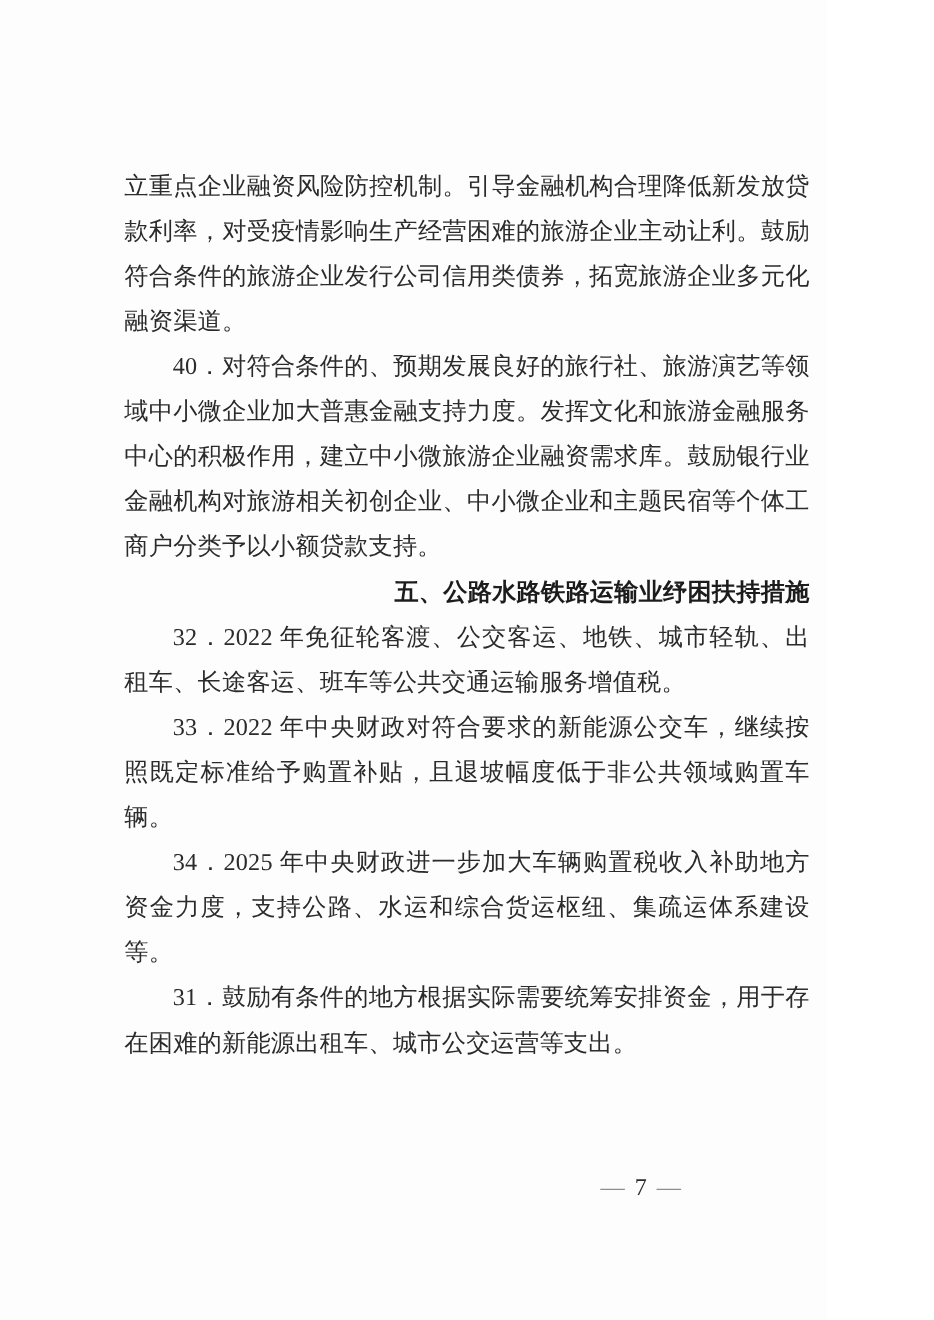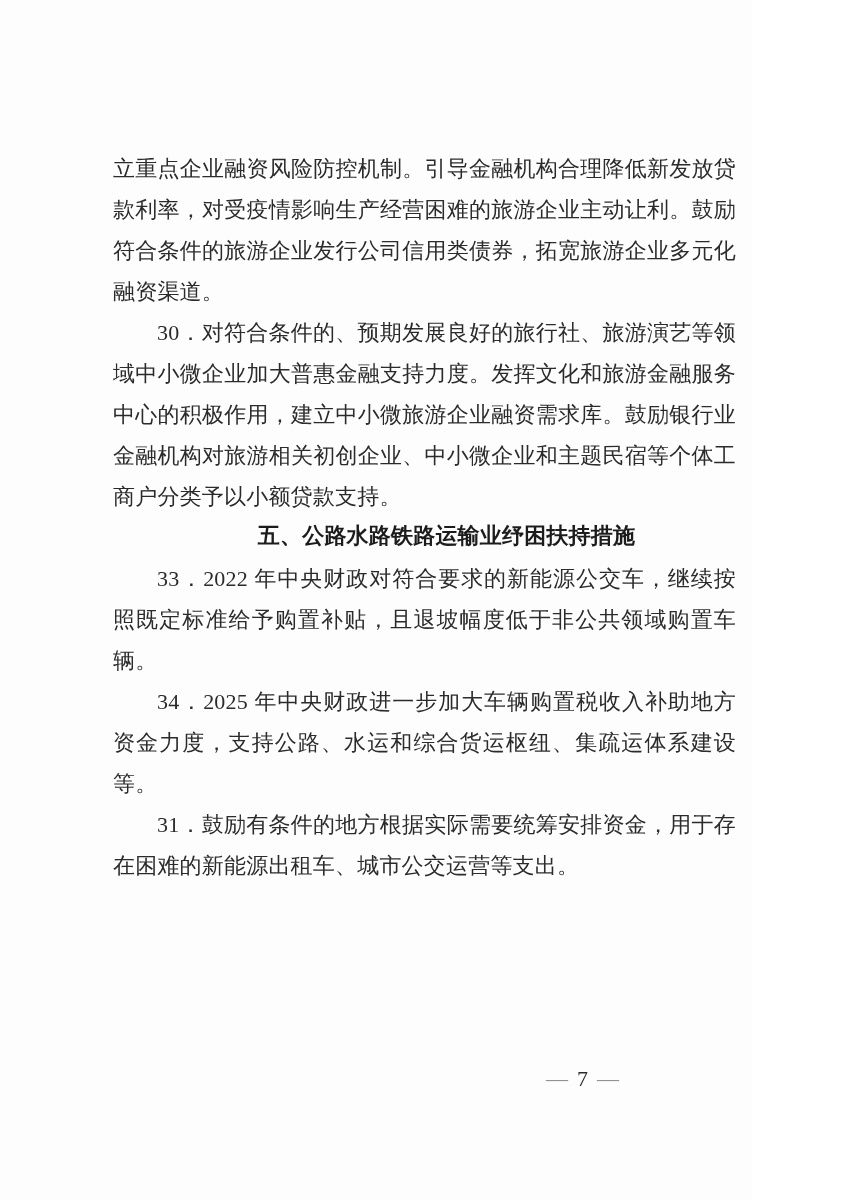--- a/index.html
+++ b/index.html
@@ -22,24 +22,24 @@
     line-height: 41px;
     color: #2b2b2b;
     text-align: justify;
     letter-spacing: 0.2px;
   }
   .para { margin: 0; text-indent: 0; }
   .para.indent { text-indent: 44px; }
   .heading {
     margin: 0;
     text-indent: 44px;
-    font-family: Liberation Mono, monospace;
+    font-family: Liberation Serif, serif;
     font-weight: 700;
     color: #1c1c1c;
-    text-align: center;
+    text-align: right;
   }
   .page-number {
     position: absolute;
     top: 1064px;
     right: 124px;
     font-size: 22px;
     line-height: 30px;
     color: #2b2b2b;
     white-space: nowrap;
   }
@@ -49,25 +49,26 @@
   }
 </style>
 </head>
 <body>
 
 <div class="page">
 
   <div class="body-text">
     <p class="para">立重点企业融资风险防控机制。引导金融机构合理降低新发放贷款利率，对受疫情影响生产经营困难的旅游企业主动让利。鼓励符合条件的旅游企业发行公司信用类债券，拓宽旅游企业多元化融资渠道。</p>
 
-    <p class="para indent">30．对符合条件的、预期发展良好的旅行社、旅游演艺等领域中小微企业加大普惠金融支持力度。发挥文化和旅游金融服务中心的积极作用，建立中小微旅游企业融资需求库。鼓励银行业金融机构对旅游相关初创企业、中小微企业和主题民宿等个体工商户分类予以小额贷款支持。</p>
+    <p class="para indent">40．对符合条件的、预期发展良好的旅行社、旅游演艺等领域中小微企业加大普惠金融支持力度。发挥文化和旅游金融服务中心的积极作用，建立中小微旅游企业融资需求库。鼓励银行业金融机构对旅游相关初创企业、中小微企业和主题民宿等个体工商户分类予以小额贷款支持。</p>
 
     <p class="para heading">五、公路水路铁路运输业纾困扶持措施</p>
 
 
+    <p class="para indent">32．2022 年免征轮客渡、公交客运、地铁、城市轻轨、出租车、长途客运、班车等公共交通运输服务增值税。</p>
 
     <p class="para indent">33．2022 年中央财政对符合要求的新能源公交车，继续按照既定标准给予购置补贴，且退坡幅度低于非公共领域购置车辆。</p>
 
     <p class="para indent">34．2025 年中央财政进一步加大车辆购置税收入补助地方资金力度，支持公路、水运和综合货运枢纽、集疏运体系建设等。</p>
 
     <p class="para indent">31．鼓励有条件的地方根据实际需要统筹安排资金，用于存在困难的新能源出租车、城市公交运营等支出。</p>
 
   </div>
 
   <div class="page-number">

